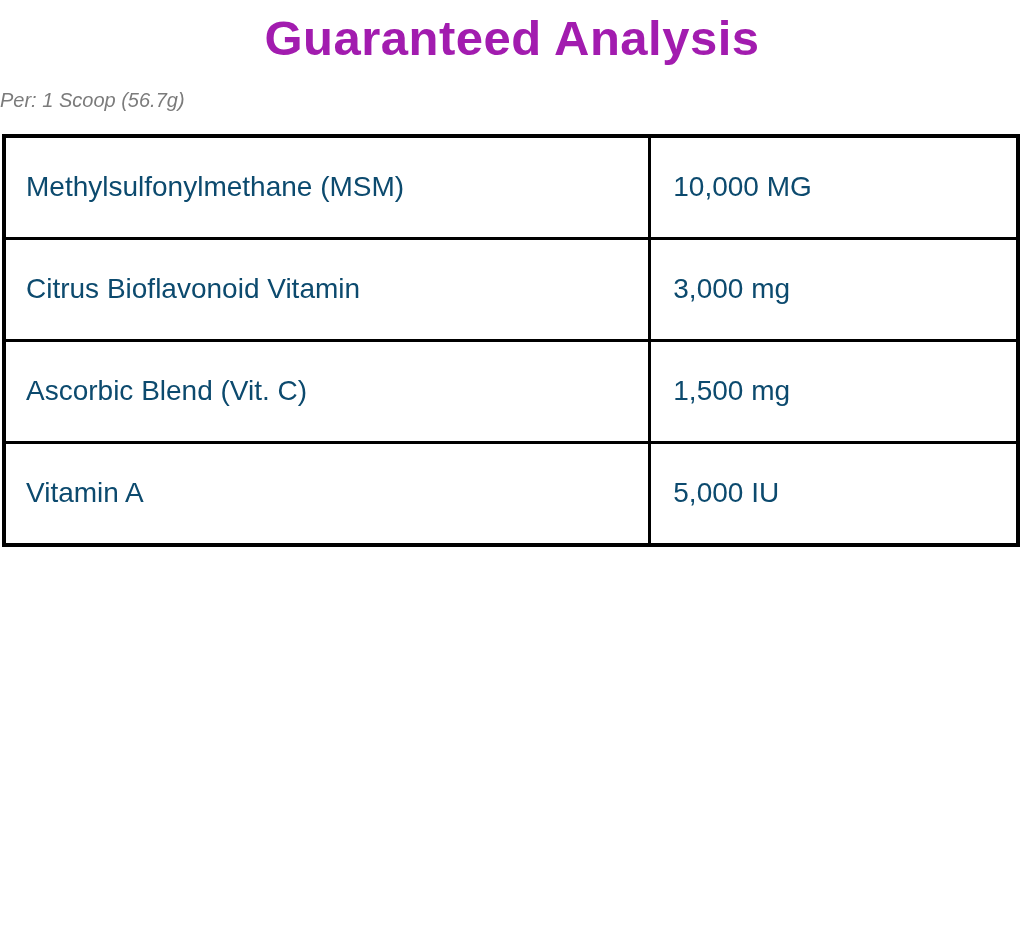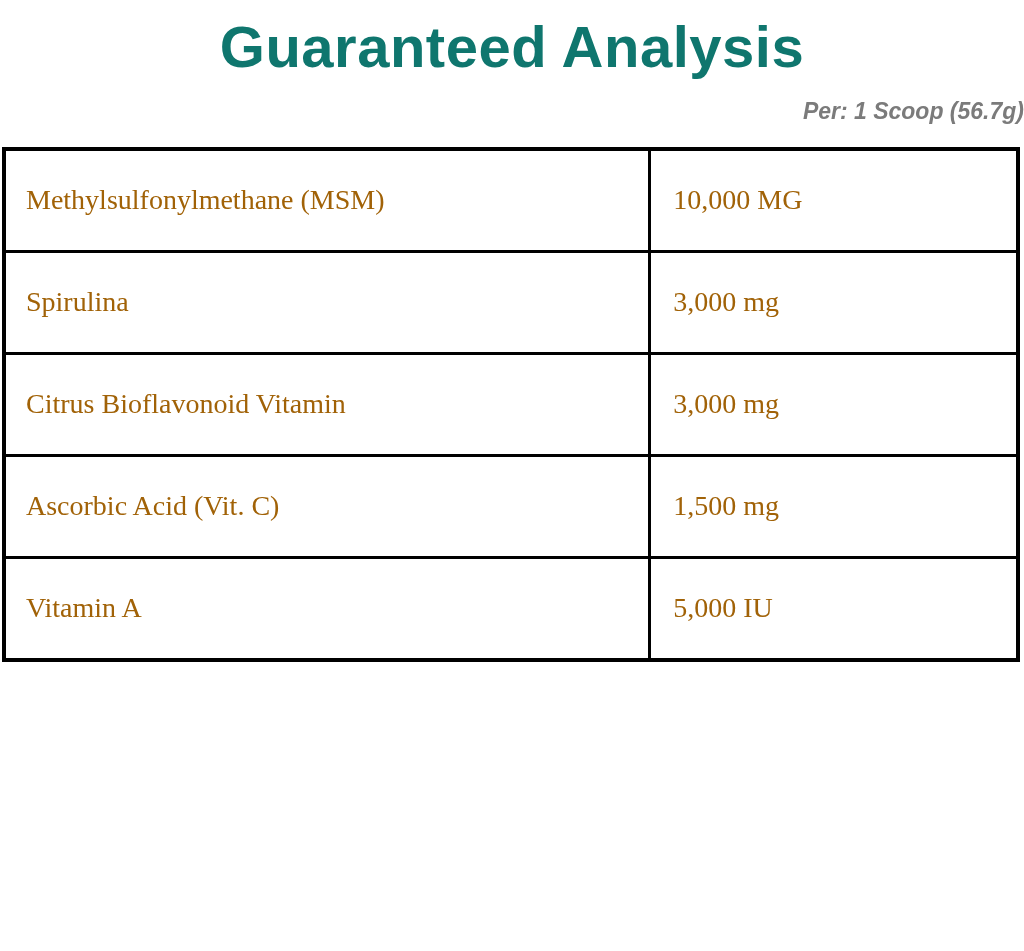--- a/index.html
+++ b/index.html
@@ -11,51 +11,49 @@
     overflow: hidden;
     font-family: "Liberation Sans", sans-serif;
   }
   .page {
     width: 1024px;
     height: 951px;
     box-sizing: border-box;
   }
   .title {
     margin: 0;
-    padding-top: 18px;
+    padding-top: 9px;
     text-align: center;
-    font-size: 58px;
+    font-size: 49px;
     line-height: 58px;
     font-weight: 700;
     letter-spacing: 0.5px;
-    color: #0f766e;
+    color: #a21caf;
   }
   .subtitle {
     margin-top: 22px;
-    text-align: right;
+    text-align: left;
     font-style: italic;
-    font-size: 23px;
+    font-size: 20px;
     color: #7b7b7b;
-    font-weight: bold;
   }
   table.ga {
     border-collapse: collapse;
     width: 1018px;
     margin: 22px 4px 0 2px;
     table-layout: fixed;
     border: 4px solid #000000;
   }
   table.ga td {
     border: 3px solid #000000;
     font-size: 28px;
     line-height: 1.45;
-    color: #a16207;
+    color: #0c4a6e;
     vertical-align: middle;
     background: #ffffff;
-    font-family: Liberation Serif, serif;
   }
   td.ing {
     width: 64%;
     padding: 10px 30px 10px 20px;
   }
   td.amt {
     width: 36%;
     padding: 10px 10px 10px 22px;
   }
   tr.row-single td  { height: 79px; }
@@ -70,29 +68,25 @@
 
   <div class="subtitle">Per: 1 Scoop (56.7g)</div>
 
   <table class="ga">
     <tbody>
       <tr class="row-single">
         <td class="ing">Methylsulfonylmethane (MSM)</td>
         <td class="amt">10,000 MG</td>
       </tr>
       <tr class="row-single">
-        <td class="ing">Spirulina</td>
-        <td class="amt">3,000 mg</td>
-      </tr>
-      <tr class="row-single">
         <td class="ing">Citrus Bioflavonoid Vitamin</td>
         <td class="amt">3,000 mg</td>
       </tr>
       <tr class="row-single">
-        <td class="ing">Ascorbic Acid (Vit. C)</td>
+        <td class="ing">Ascorbic Blend (Vit. C)</td>
         <td class="amt">1,500 mg</td>
       </tr>
       <tr class="row-single">
         <td class="ing">Vitamin A</td>
         <td class="amt">5,000 IU</td>
       </tr>
 
     </tbody>
   </table>
 

